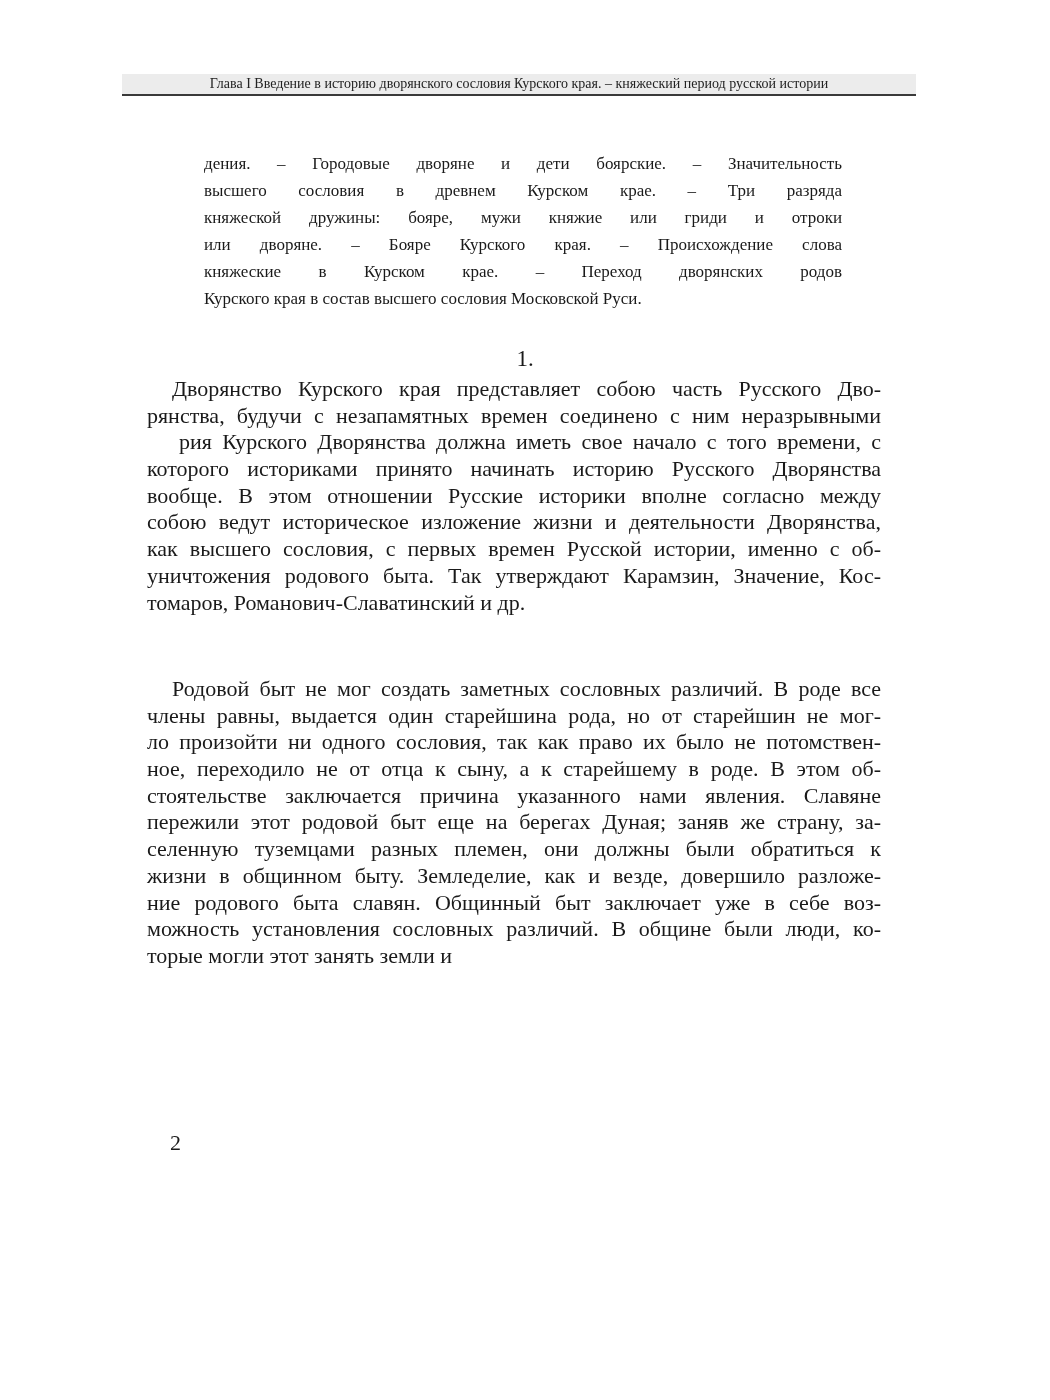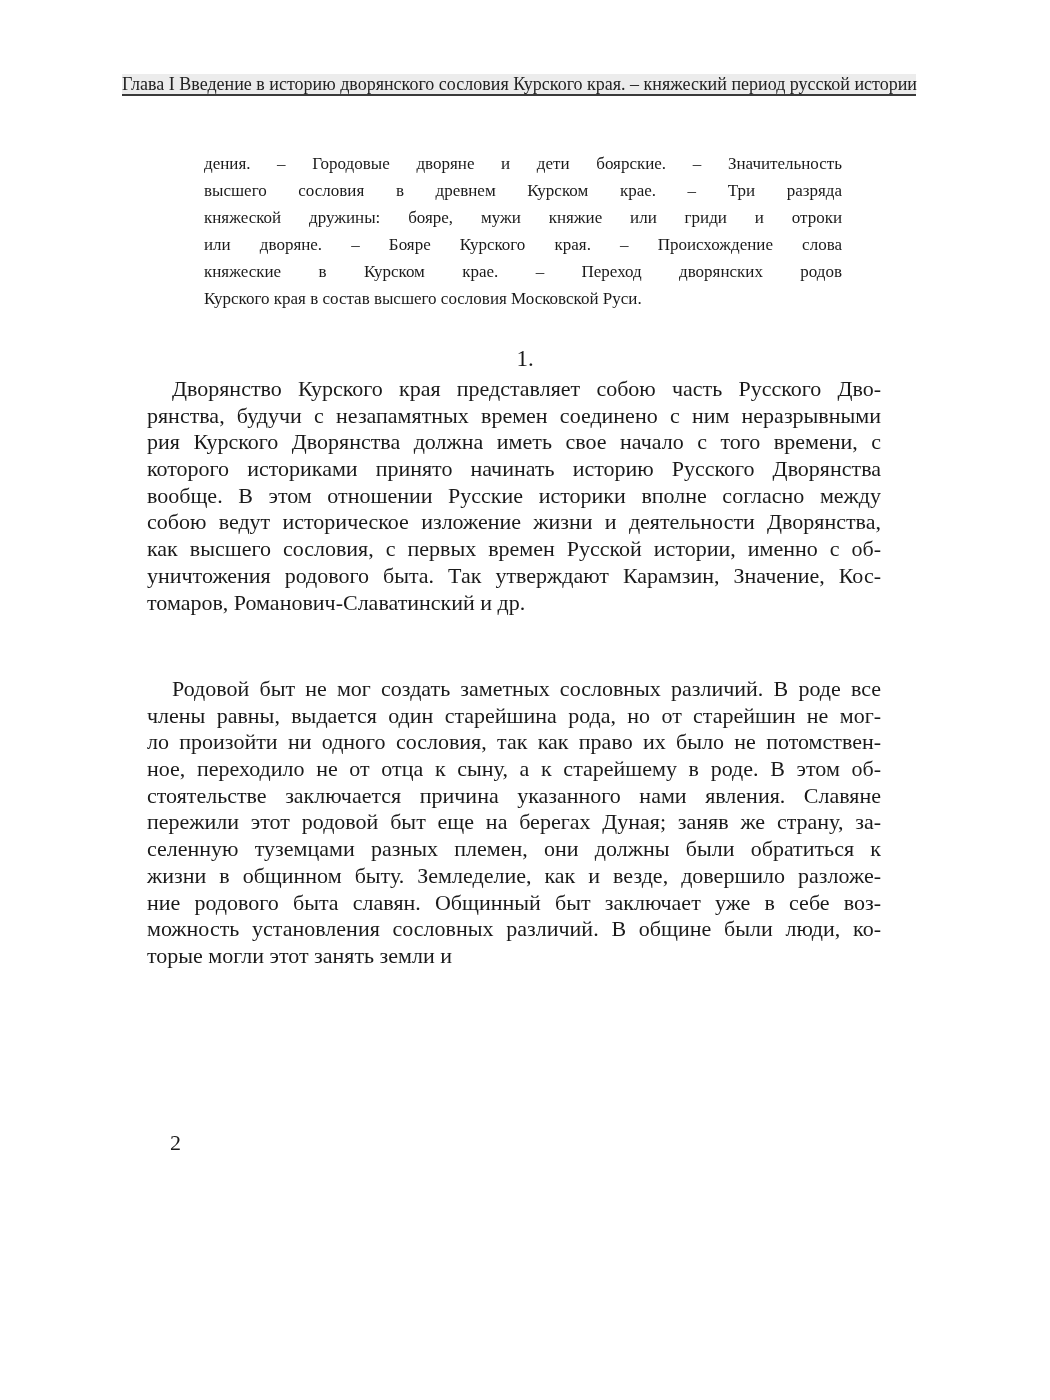--- a/index.html
+++ b/index.html
@@ -1,20 +1,20 @@
 <!DOCTYPE html>
 <html><head>
 <meta charset="utf-8">
 <style>
   html, body { margin:0; padding:0; background:#ffffff; }
   body { width:1050px; height:1400px; position:relative; overflow:hidden;
          font-family:"Liberation Serif", "DejaVu Serif", serif; color:#1a1a1a; }
   .running-head { position:absolute; left:122px; top:74px; width:794px; height:20px;
          background:#ececec; border-bottom:2px solid #3a3a3a;
-         font-size:18px; line-height:20px; text-align:center; color:#222; white-space:nowrap; }
+         font-size:14px; line-height:20px; text-align:center; color:#222; white-space:nowrap; }
   .abstract { position:absolute; left:204px; top:150px; width:638px; font-size:17px; line-height:27px; }
   .line { display:block; text-align:justify; text-align-last:justify; white-space:nowrap; height:27px; }
   .line.last { text-align-last:left; }
   .section-num { position:absolute; left:0; width:1050px; top:344px; text-align:center;
          font-size:23px; line-height:30px; }
   .para { position:absolute; left:147px; width:734px; font-size:22px; line-height:26.7px; }
   .para .line { height:26.7px; }
   .para .indent { padding-left:25px; }
   .page-number { position:absolute; left:170px; top:1130px; font-size:22px; line-height:26px; }
 </style>
@@ -30,21 +30,21 @@
   <span class="line" style="white-space: normal;">или дворяне. – Бояре Курского края. – Происхождение слова</span>
   <span class="line" style="white-space: normal;">княжеские в Курском крае. – Переход дворянских родов</span>
   <span class="line last" style="white-space: normal;">Курского края в состав высшего сословия Московской Руси.</span>
 </div>
 
 <div class="section-num">1.</div>
 
 <div class="para" style="top:376px;">
   <span class="line indent" style="white-space: normal;">Дворянство Курского края представляет собою часть Русского Дво-</span>
   <span class="line" style="white-space: normal;">рянства, будучи с незапамятных времен соединено с ним неразрывными</span>
-  <span class="line" style="white-space: normal;">рия Курского Дворянства должна иметь свое начало с того времени, с</span>
+  <span class="line" style="white-space: normal; margin-left: 32px;">рия Курского Дворянства должна иметь свое начало с того времени, с</span>
   <span class="line" style="white-space: normal;">которого историками принято начинать историю Русского Дворянства</span>
   <span class="line" style="white-space: normal;">вообще. В этом отношении Русские историки вполне согласно между</span>
   <span class="line" style="white-space: normal;">собою ведут историческое изложение жизни и деятельности Дворянства,</span>
   <span class="line" style="white-space: normal;">как высшего сословия, с первых времен Русской истории, именно с об-</span>
   <span class="line" style="white-space: normal;">уничтожения родового быта. Так утверждают Карамзин, Значение, Кос-</span>
   <span class="line last" style="white-space: normal;">томаров, Романович-Славатинский и др.</span>
 </div>
 
 <div class="para" style="top:676px;">
   <span class="line indent" style="white-space: normal;">Родовой быт не мог создать заметных сословных различий. В роде все</span>

